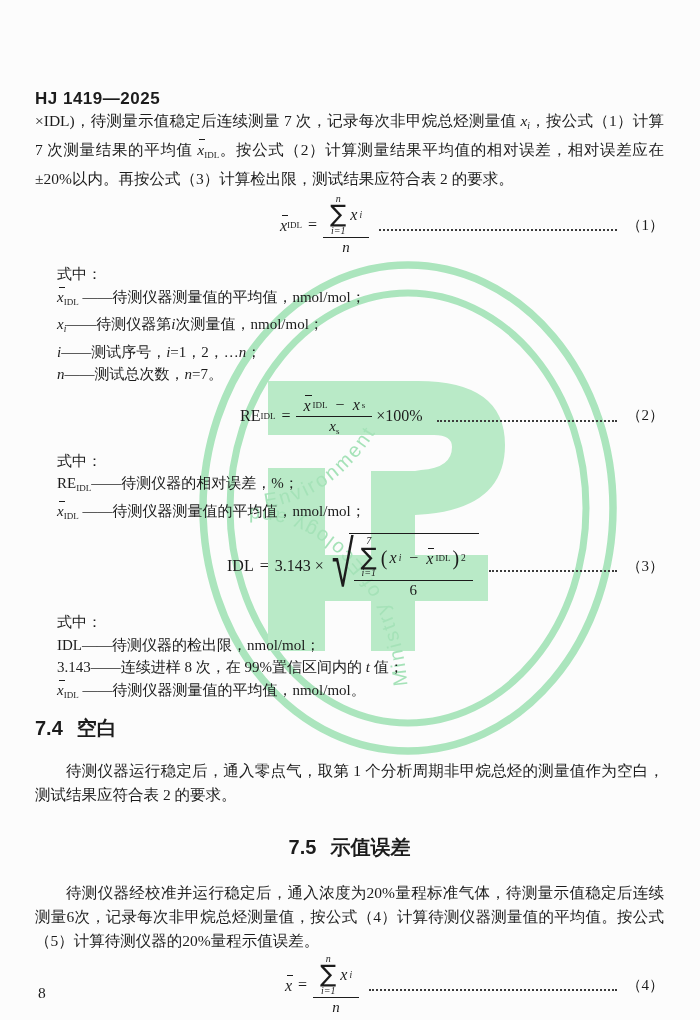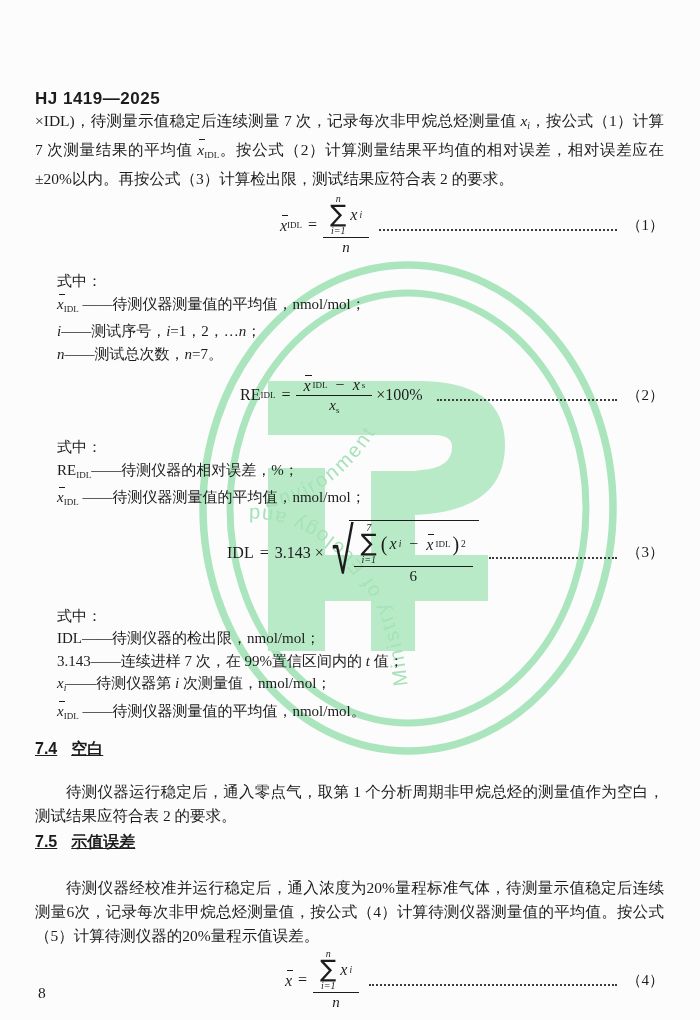--- a/index.html
+++ b/index.html
@@ -17,21 +17,21 @@
   .para{text-align:justify;line-height:24px;margin:0;}
   .para.first{}
   .indent{text-indent:2em;}
   
   .s-i{font-style:italic;}
   .s-isub{font-style:italic;font-size:9.5px;vertical-align:-3px;}
   .s-sub{font-size:9px;vertical-align:-3px;letter-spacing:0;}
   .s-ibar{font-style:italic;display:inline-block;position:relative;padding-top:2px;line-height:1.1;}
   .s-ibar::before{content:"";position:absolute;top:0;left:2px;right:-1px;border-top:1.5px solid #1c1c1c;}
   
-  .defs{font-size:15px;line-height:22.5px;margin-top:17px;}
+  .defs{font-size:15px;line-height:22.5px;margin-top:10px;}
   .defs-label,.def-line{padding-left:22px;}
   
   .eq-row{display:flex;align-items:center;}
   .eq-row.r1{margin-top:6px;height:56px;}
   .eq-row.r2{margin-top:6px;height:48px;}
   .eq-row.r3{margin-top:4px;height:70px;}
   .eq-row.r4{margin-top:4px;height:56px;}
   .eq-pad.p1{flex:0 0 245px;}
   .eq-pad.p2{flex:0 0 205px;}
   .eq-pad.p3{flex:0 0 192px;}
@@ -47,24 +47,24 @@
   .sum{display:inline-flex;flex-direction:column;align-items:center;line-height:1;margin-right:2px;}
   .sum-sup,.sum-sub{font-size:10px;font-style:italic;line-height:1.05;}
   .sg{font-size:24px;line-height:.9;font-family:"DejaVu Sans",sans-serif;font-style:normal;}
   .sqrt{display:inline-flex;align-items:center;margin-left:4px;}
   .sqrt-sym{font-family:"DejaVu Sans",sans-serif;font-weight:100;font-size:40px;line-height:1;
     transform:scaleY(1.62) translateY(-1px);transform-origin:60% 55%;margin-right:-5px;}
   .sqrt-body{border-top:1.7px solid #1c1c1c;padding:2px 6px 0 5px;}
   .big-par{font-size:20px;line-height:1;}
   .psup{font-size:9.5px;vertical-align:10px;}
   
-  .sec-h{font-family:"Liberation Sans","DejaVu Sans",sans-serif;font-weight:700;font-size:16px;line-height:24px;text-decoration:underline;}
+  .sec-h{font-family:"Liberation Sans","DejaVu Sans",sans-serif;font-weight:700;font-size:20px;line-height:24px;}
   .sec-h .num{margin-right:14px;}
   .sec-h.h74{margin-top:10px;}
-  .sec-h.h75{margin-top:2px;}
+  .sec-h.h75{margin-top:28px;text-align:center;}
   .para.p74{margin-top:19px;}
   .para.p75a{margin-top:22px;}
   
   .watermark{position:absolute;left:168px;top:240px;z-index:1;}
   .page-num{position:absolute;left:38px;top:984px;z-index:2;font-size:15.5px;}
 </style>
 </head>
 <body>
 
 <svg class="watermark" width="480" height="545" viewBox="0 0 480 545">
@@ -110,20 +110,21 @@
       </span>
     </span>
     <span class="leader"></span>
     <span class="eq-num">（1）</span>
   </div>
 
   <div class="defs">
     <div class="defs-label">式中：</div>
     <div>
         <div class="def-line"><span class="s-ibar">x</span><span class="s-sub">IDL</span><span> ——待测仪器测量值的平均值，nmol/mol；</span></div>
+        <div class="def-line"><span class="s-i">x</span><span class="s-isub">i</span><span>——待测仪器第</span><span class="s-i">i</span><span>次测量值，nmol/mol；</span></div>
         <div class="def-line"><span class="s-i">i</span><span>——测试序号，</span><span class="s-i">i</span><span>=1，2，…</span><span class="s-i">n</span><span>；</span></div>
         <div class="def-line"><span class="s-i">n</span><span>——测试总次数，</span><span class="s-i">n</span><span>=7。</span></div>
       </div>
   </div>
 
   <div class="eq-row r2">
     <span class="eq-pad p2"></span>
     <span class="formula">
       <span>RE</span>
         <span class="s-sub">IDL</span>
@@ -184,22 +185,21 @@
       </span>
     </span>
     <span class="leader"></span>
     <span class="eq-num">（3）</span>
   </div>
 
   <div class="defs">
     <div class="defs-label">式中：</div>
     <div>
         <div class="def-line"><span>IDL——待测仪器的检出限，nmol/mol；</span></div>
-        <div class="def-line"><span>3.143——连续进样 7 次，在 99%置信区间内的 </span><span class="s-i">t</span><span> 值；</span></div>
-        <div class="def-line"><span class="s-i">x</span><span class="s-isub">i</span><span>——待测仪器第 </span><span class="s-i">i</span><span> 次测量值，nmol/mol；</span></div>
+        <div class="def-line"><span>3.143——连续进样 8 次，在 99%置信区间内的 </span><span class="s-i">t</span><span> 值；</span></div>
         <div class="def-line"><span class="s-ibar">x</span><span class="s-sub">IDL</span><span> ——待测仪器测量值的平均值，nmol/mol。</span></div>
       </div>
   </div>
 
   <div class="sec-h h74">
     <span class="num">7.4</span><span>空白</span>
   </div>
   <p class="para indent p74"><span>待测仪器运行稳定后，通入零点气，取第 1 个分析周期非甲烷总烃的测量值作为空白，测试结果应符合表 2 的要求。</span></p>
 
   <div class="sec-h h75">

